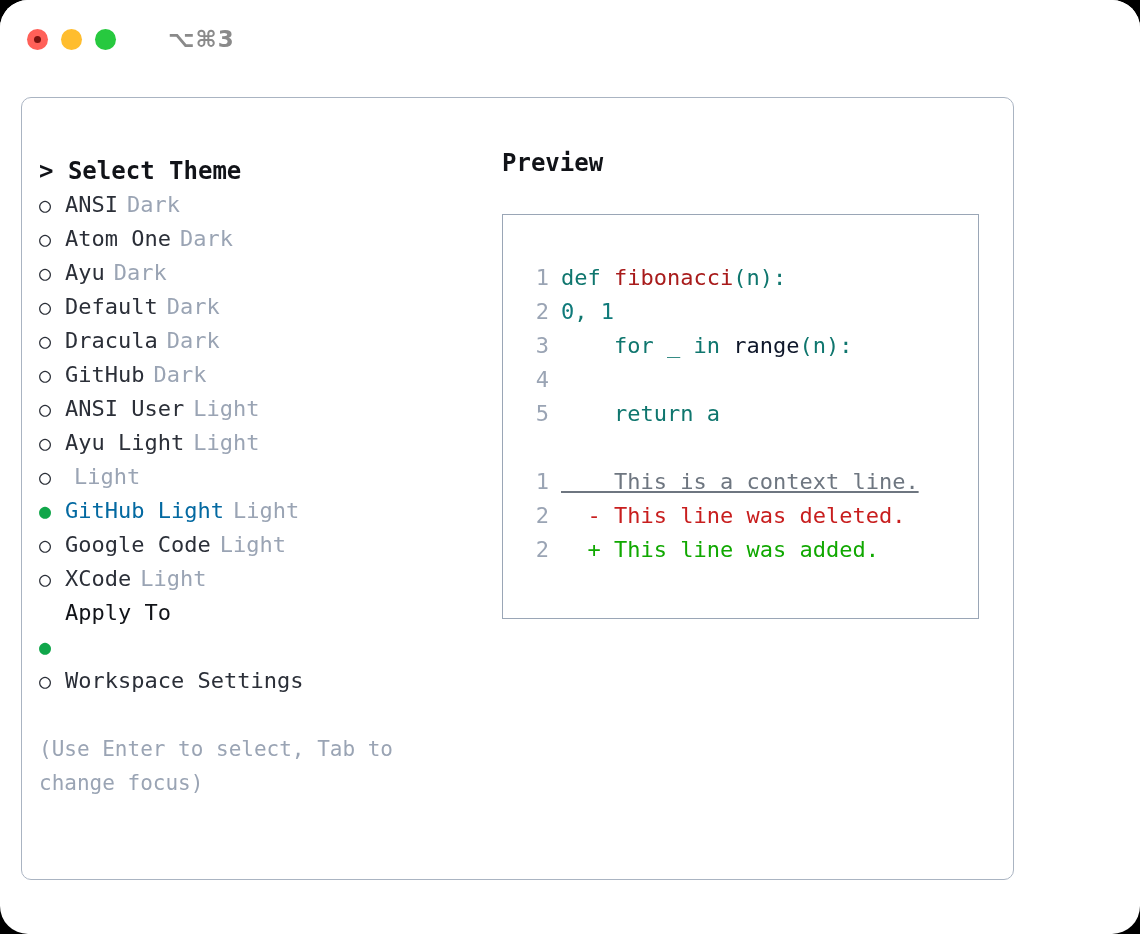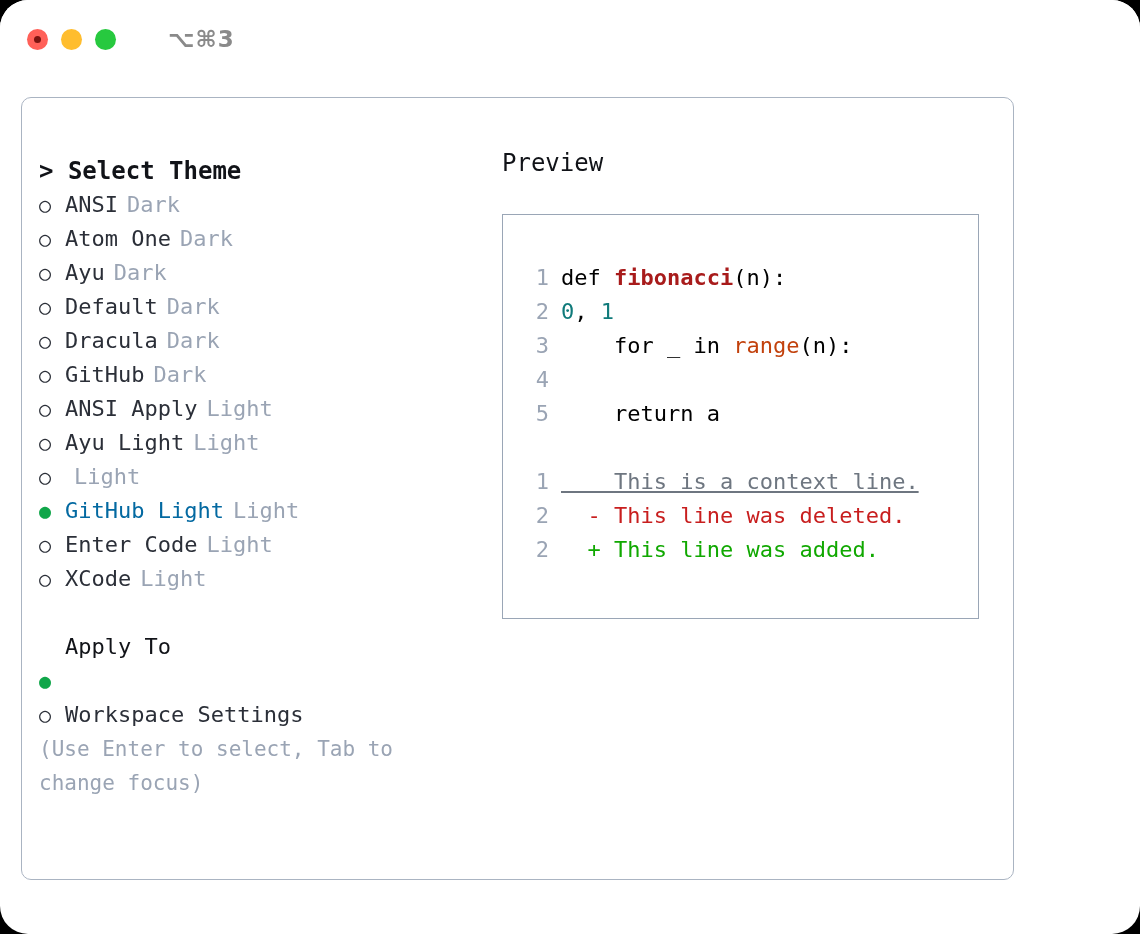--- a/index.html
+++ b/index.html
@@ -108,36 +108,37 @@
     color: #9aa4b4;
     margin-left: 9px;
   }
   .subhead {
     font-size: 22px;
     line-height: 34px;
     color: #111318;
     white-space: pre;
     display: flex;
   }
-  #apply-block { margin-top: 34px; }
+  #apply-block { }
   #hint {
+    margin-top: 34px;
     font-size: 21px;
     line-height: 34px;
     color: #9aa4b4;
     width: 410px;
   }
   
   #right-col {
     position: absolute;
     left: 480px; top: 48px;
     width: 490px;
   }
   #preview-title {
     font-size: 24px;
-    font-weight: normal;
+    font-weight: bold;
     color: #111318;
     line-height: 34px;
   }
   #preview-box {
     margin-top: 34px;
     width: 477px;
     height: 405px;
     border: 1px solid #9aa6b6;
     background: #ffffff;
     padding: 46px 0 0 16px;
@@ -148,24 +149,24 @@
     line-height: 34px;
     white-space: pre;
     color: #24292e;
   }
   .lineno {
     flex: 0 0 30px;
     text-align: right;
     color: #9aa4b4;
     margin-right: 12px;
   }
-  .tok-fn   { color: #a81b1b; font-weight: bold; }
+  .tok-fn   { color: #a81b1b; }
   .tok-num  { color: #0f7a7a; }
-  .tok-call { color: #c2410c; }
-  .tok-plain{ color: #000000; }
+  .tok-call { color: #0f172a; }
+  .tok-plain{ color: #0f766e; }
   .tok-ctx  { color: #6e7680; text-decoration: underline; }
   .tok-del  { color: #c81e1e; }
   .tok-add  { color: #10a800; }
   .diff-gap { height: 34px; }
 </style>
 </head>
 <body>
 
 <div id="window">
 
@@ -183,25 +184,25 @@
 
       <div id="left-col">
         <div class="section-head">&gt; Select Theme</div>
         <div id="theme-list">
             <div class="opt-row"><span class="bullet">○</span><span class="opt-label">ANSI</span><span class="opt-tag">Dark</span></div>
             <div class="opt-row"><span class="bullet">○</span><span class="opt-label">Atom One</span><span class="opt-tag">Dark</span></div>
             <div class="opt-row"><span class="bullet">○</span><span class="opt-label">Ayu</span><span class="opt-tag">Dark</span></div>
             <div class="opt-row"><span class="bullet">○</span><span class="opt-label">Default</span><span class="opt-tag">Dark</span></div>
             <div class="opt-row"><span class="bullet">○</span><span class="opt-label">Dracula</span><span class="opt-tag">Dark</span></div>
             <div class="opt-row"><span class="bullet">○</span><span class="opt-label">GitHub</span><span class="opt-tag">Dark</span></div>
-            <div class="opt-row"><span class="bullet">○</span><span class="opt-label">ANSI Apply</span><span class="opt-tag">Light</span></div>
+            <div class="opt-row"><span class="bullet">○</span><span class="opt-label">ANSI User</span><span class="opt-tag">Light</span></div>
             <div class="opt-row"><span class="bullet">○</span><span class="opt-label">Ayu Light</span><span class="opt-tag">Light</span></div>
             <div class="opt-row"><span class="bullet">○</span><span class="opt-tag">Light</span></div>
             <div class="opt-row selected"><span class="bullet sel">●</span><span class="opt-label">GitHub Light</span><span class="opt-tag">Light</span></div>
-            <div class="opt-row"><span class="bullet">○</span><span class="opt-label">Enter Code</span><span class="opt-tag">Light</span></div>
+            <div class="opt-row"><span class="bullet">○</span><span class="opt-label">Google Code</span><span class="opt-tag">Light</span></div>
             <div class="opt-row"><span class="bullet">○</span><span class="opt-label">XCode</span><span class="opt-tag">Light</span></div>
           </div>
 
         <div id="apply-block">
           <div class="subhead">
             <span class="bullet blank">○</span>
             <span>Apply To</span>
           </div>
           <div id="apply-list">
               <div class="opt-row selected"><span class="bullet sel">●</span></div>

